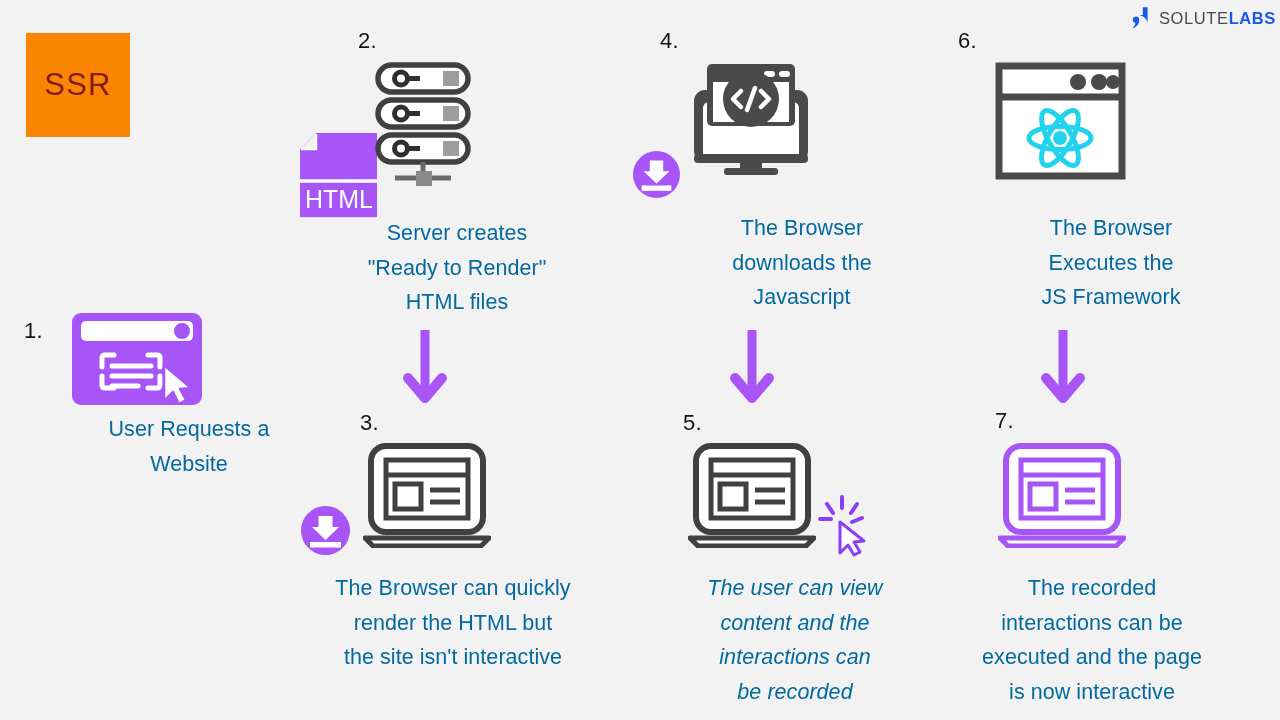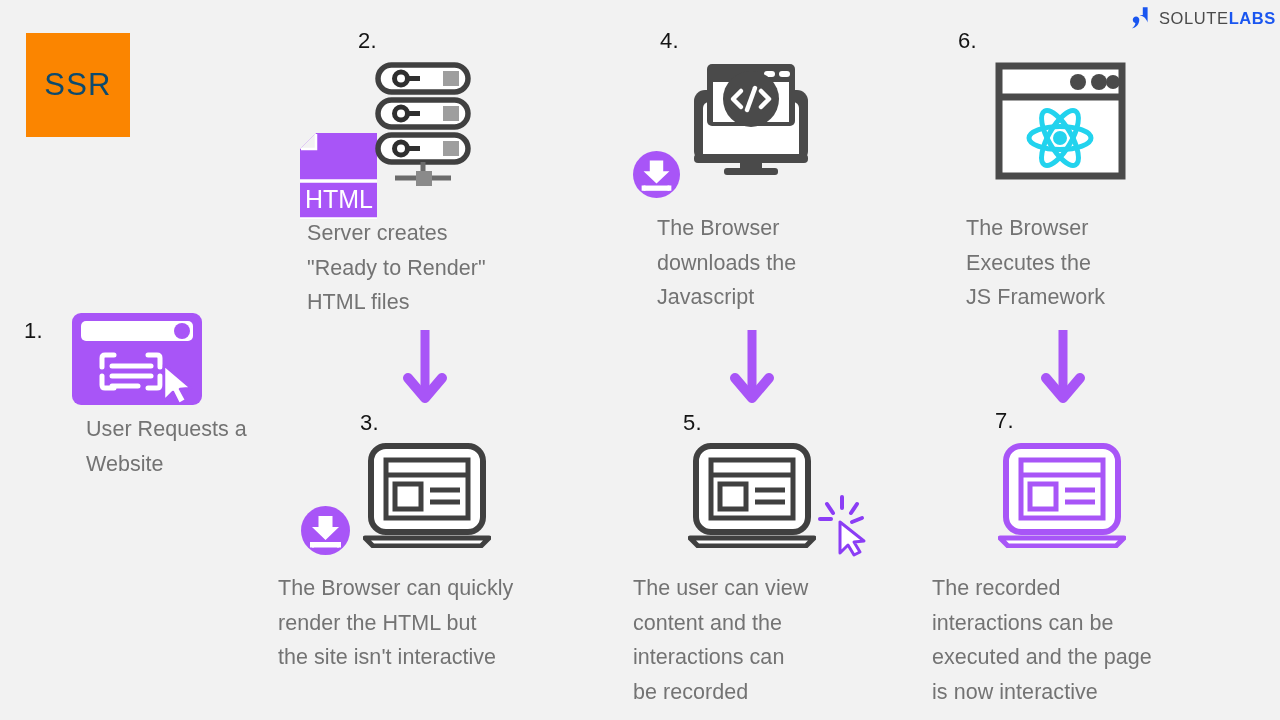--- a/index.html
+++ b/index.html
@@ -33,39 +33,40 @@
   #brand-logo .wm-b { color: #1a56f0; font-weight: 700; }
 
   
   #ssr-badge {
     left: 26px; top: 33px;
     width: 104px; height: 104px;
     background: #fb8500;
     display: flex; align-items: center; justify-content: center;
   }
   #ssr-badge span {
-    color: #0c4a6e;
+    color: #7f1d1d;
     font-size: 31px;
     letter-spacing: 1.2px;
   }
 
   
   .step-num {
     font-size: 22px;
     color: #141414;
     letter-spacing: 0.3px;
   }
 
   
   .caption {
     font-size: 21.5px;
     line-height: 34.5px;
-    color: #737373;
+    color: #0369a1;
     letter-spacing: 0.05px;
     white-space: pre-line;
+    text-align: center;
   }
 
   
   .arrow { width: 46px; height: 76px; }
 </style>
 </head>
 <body>
 
 <div class="abs" id="brand-logo">
   <svg class="mark" viewBox="0 0 24 24">
@@ -91,21 +92,21 @@
       <path d="M88 54 L88 45 Q88 42 85 42 L76 42"></path>
       <path d="M30 63 L30 72 Q30 75 33 75 L42 75"></path>
       <path d="M88 63 L88 72 Q88 75 85 75 L76 75"></path>
       <path d="M40 53 L79 53"></path>
       <path d="M40 63 L79 63"></path>
       <path d="M40 73 L66 73"></path>
     </g>
     <path d="M92 52 L92 88 L101 79 L107 91 L114 87 L108 76 L119 75 Z" fill="#ffffff" stroke="#a855f7" stroke-width="2.5" stroke-linejoin="round"></path>
   </svg>
 </div>
-<div class="abs caption" style="left:64px; top:412px; width:250px;margin-left:22px;">User Requests a
+<div class="abs caption" style="left:64px; top:412px; width:250px;">User Requests a
 Website</div>
 
 <div class="abs step-num" style="left:358px; top:28px;">2.</div>
 <div class="abs" style="left:300px; top:125px;margin-top:8px;">
   <svg width="77" height="86" viewBox="0 0 77 86">
     <path d="M16 0 L77 0 L77 86 L0 86 L0 16 Z" fill="#a855f7"></path>
     <path d="M16 0 L16 16 L0 16 Z" fill="#f2f2f2"></path>
     <path d="M16 1 L16 16 L1 16" fill="none" stroke="#ffffff" stroke-width="2.5"></path>
     <rect x="-10" y="48" width="98" height="38" rx="10" fill="#a855f7" stroke="#ffffff" stroke-width="3.5"></rect>
     <text x="39" y="75" font-family="'Liberation Sans',sans-serif" font-size="25" fill="#ffffff" text-anchor="middle">HTML</text>
@@ -227,21 +228,21 @@
     <g stroke="#8b3df5" stroke-width="4" stroke-linecap="round">
       <path d="M24 2 L24 13"></path>
       <path d="M9 9 L15 18"></path>
       <path d="M39 9 L33 18"></path>
       <path d="M2 24 L13 24"></path>
       <path d="M44 23 L34 27"></path>
     </g>
     <path d="M22 27 L22 58 L30 50 L36 60 L42 57 L36 47 L46 46 Z" fill="#ffffff" stroke="#8b3df5" stroke-width="3" stroke-linejoin="round"></path>
   </svg>
 </div>
-<div class="abs caption" style="left:633px; top:571px; width:290px;">The user can view
+<div class="abs caption" style="left:650px; top:571px; width:290px;font-style:italic;">The user can view
 content and the
 interactions can
 be recorded</div>
 
 <div class="abs step-num" style="left:958px; top:28px;">6.</div>
 <div class="abs" style="left:995px; top:62px;">
   <svg width="131" height="118" viewBox="0 0 131 118">
     <rect x="4" y="4" width="123" height="110" fill="#ffffff" stroke="#4a4a4a" stroke-width="7"></rect>
     <path d="M4 35 L127 35" stroke="#4a4a4a" stroke-width="7"></path>
     <g fill="#4a4a4a">

